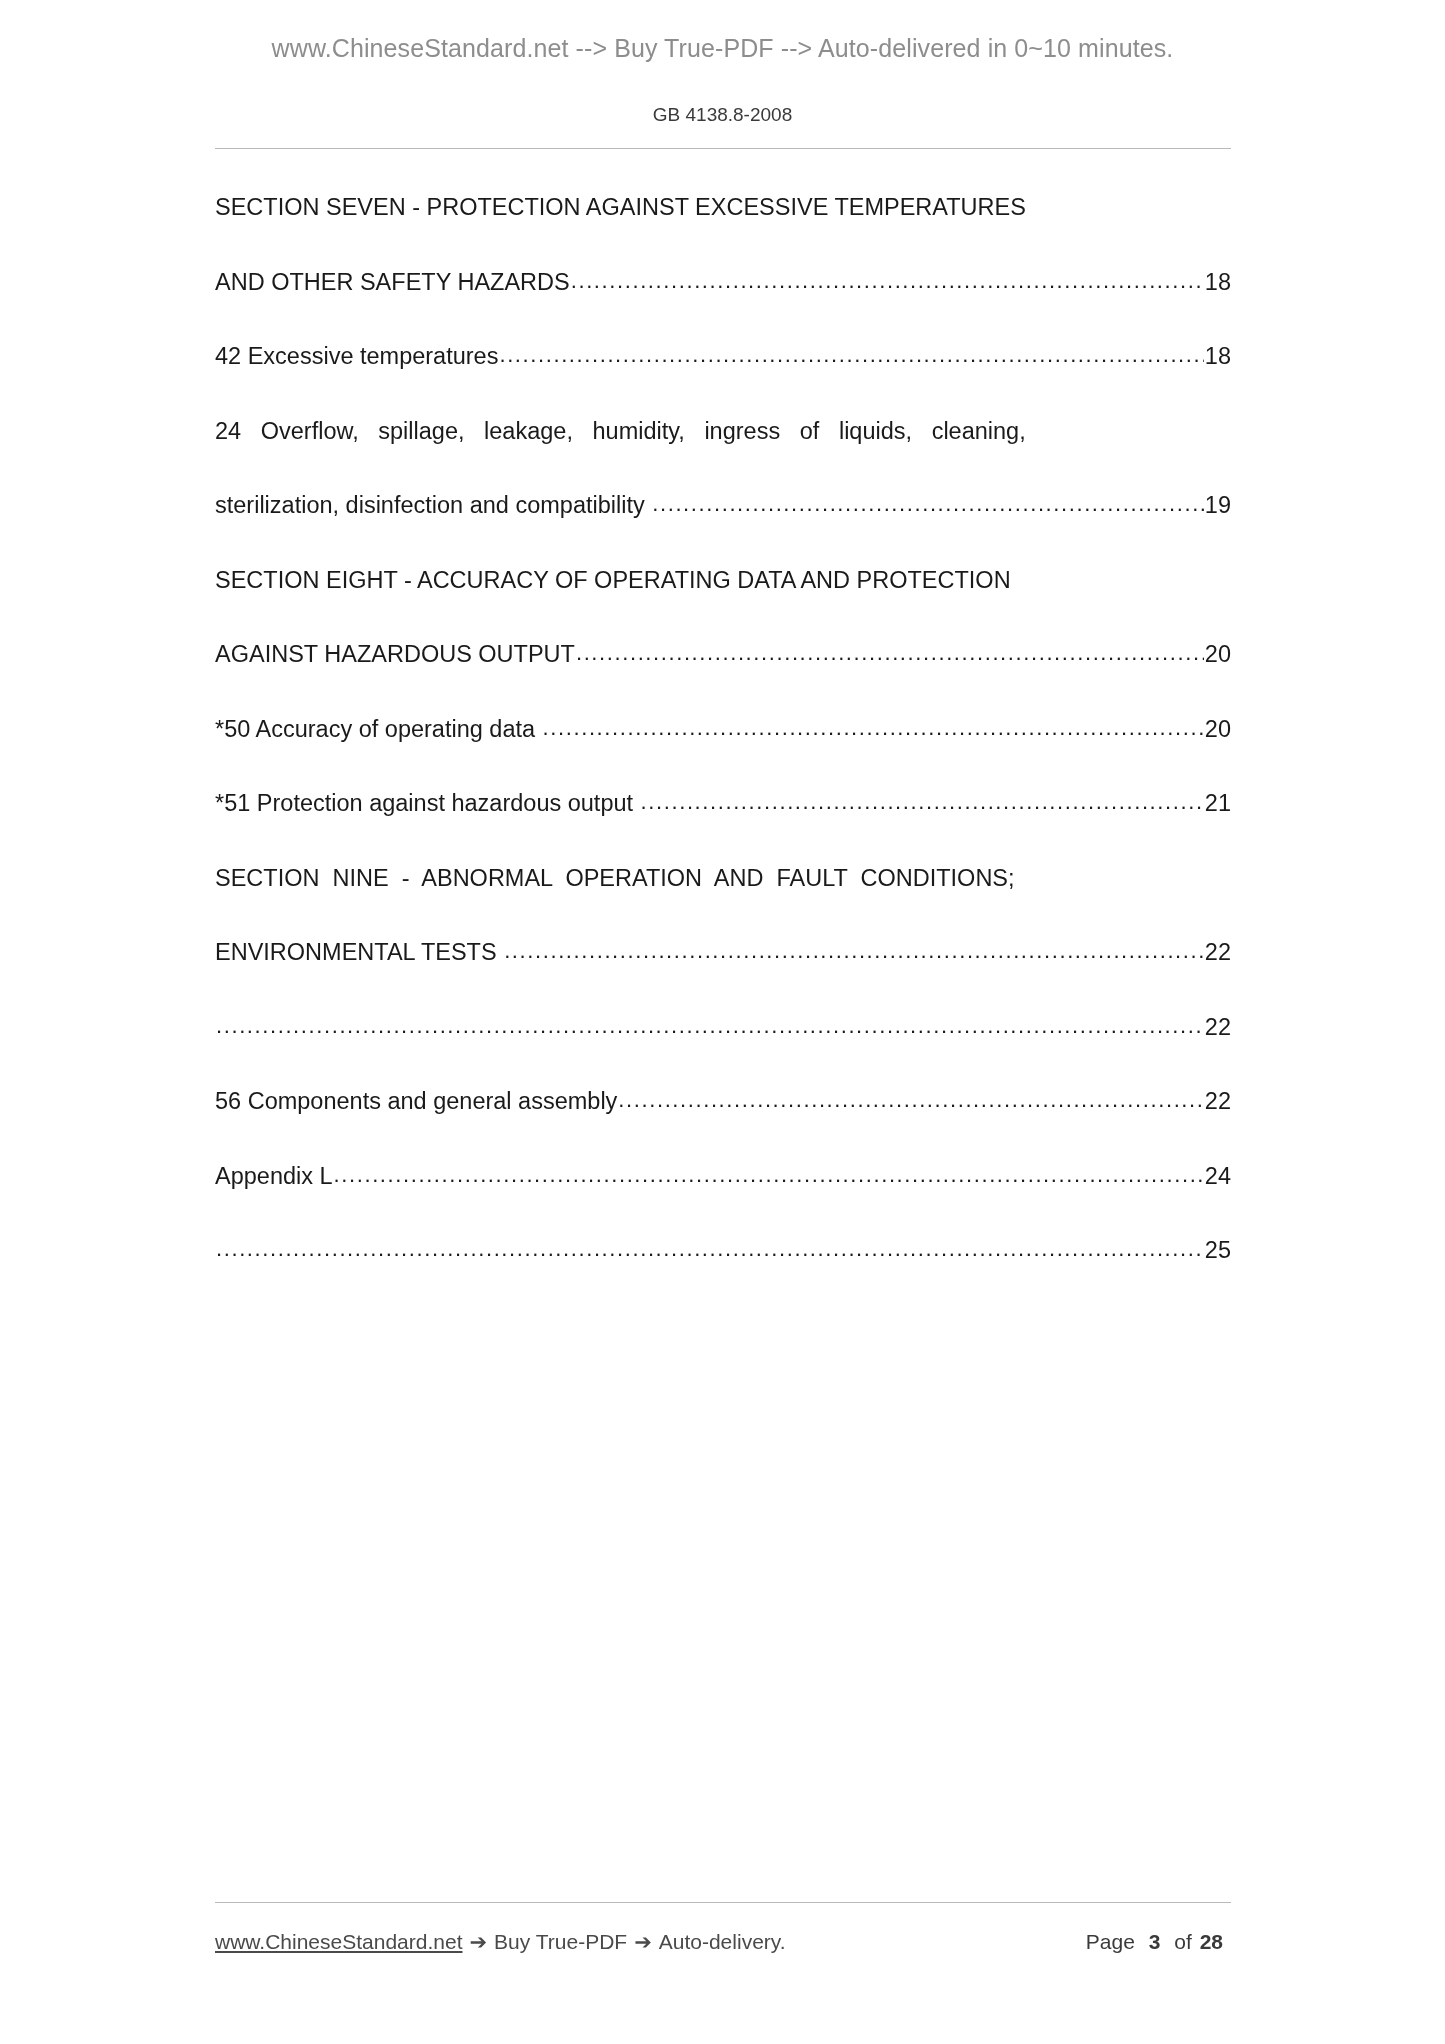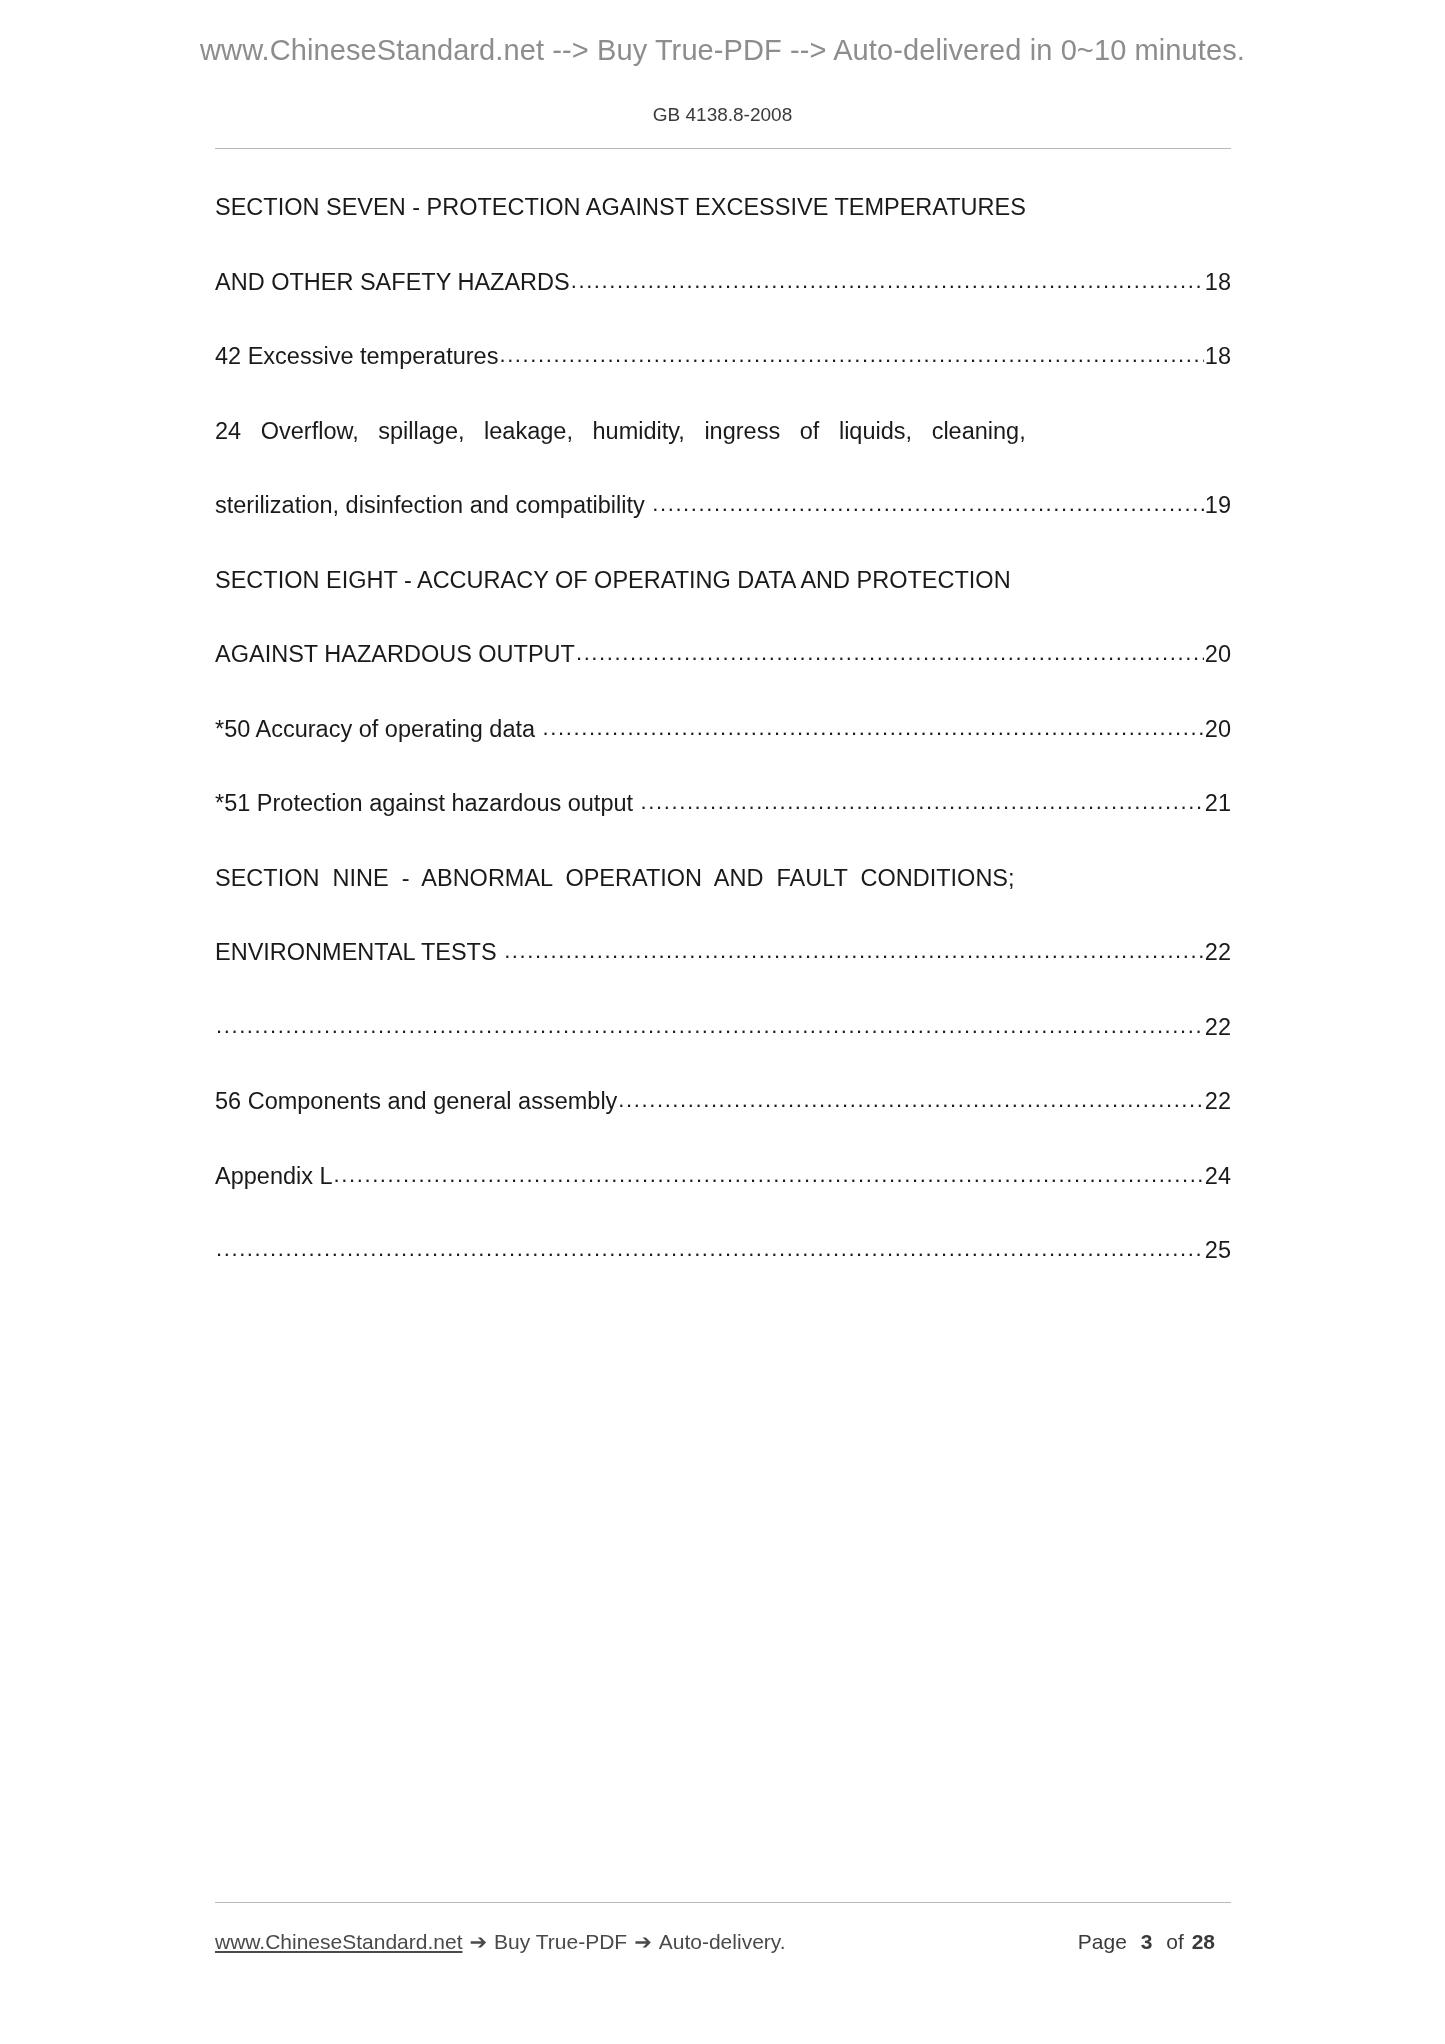--- a/index.html
+++ b/index.html
@@ -18,21 +18,21 @@
     margin: 0 auto;
     background: #ffffff;
     overflow: hidden;
   }
   .watermark {
     position: absolute;
     top: 34px;
     left: 0;
     width: 100%;
     text-align: center;
-    font-size: 29px;
+    font-size: 25px;
     color: #8d8d8d;
     letter-spacing: 0.1px;
     white-space: nowrap;
   }
   .std-code {
     position: absolute;
     top: 104px;
     left: 0;
     width: 100%;
     text-align: center;
@@ -248,17 +248,17 @@
   <div class="footer">
     <span class="site">www.ChineseStandard.net</span>
     <span class="arrow">➔</span>
     <span class="buy">Buy True-PDF</span>
     <span class="arrow">➔</span>
     <span class="delivery">Auto-delivery.</span>
     <span class="pager">
       <span style="margin-right: 6px; margin-left: 2px;">Page</span>
       <b style="margin-right: 6px; margin-left: 2px;">3</b>
       <span style="margin-left: 2px;">of</span>
-      <b style="margin-right: 16px; margin-left: 2px;">28</b>
+      <b style="margin-right: 8px; margin-left: 2px;">28</b>
     </span>
   </div>
 
 </div>
 
 </body></html>

